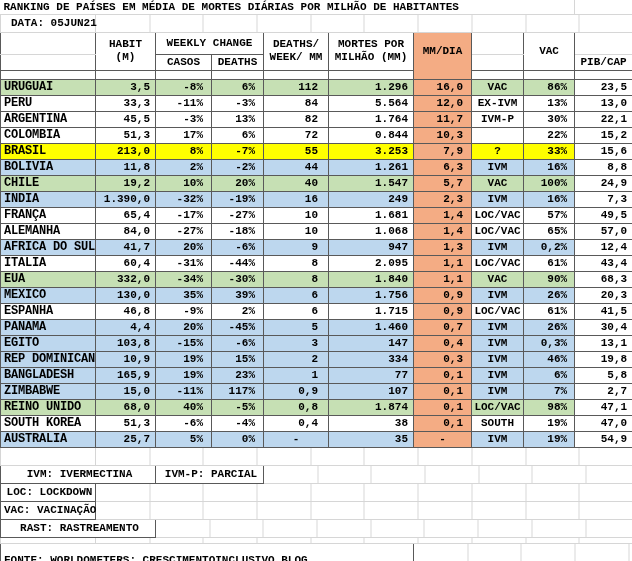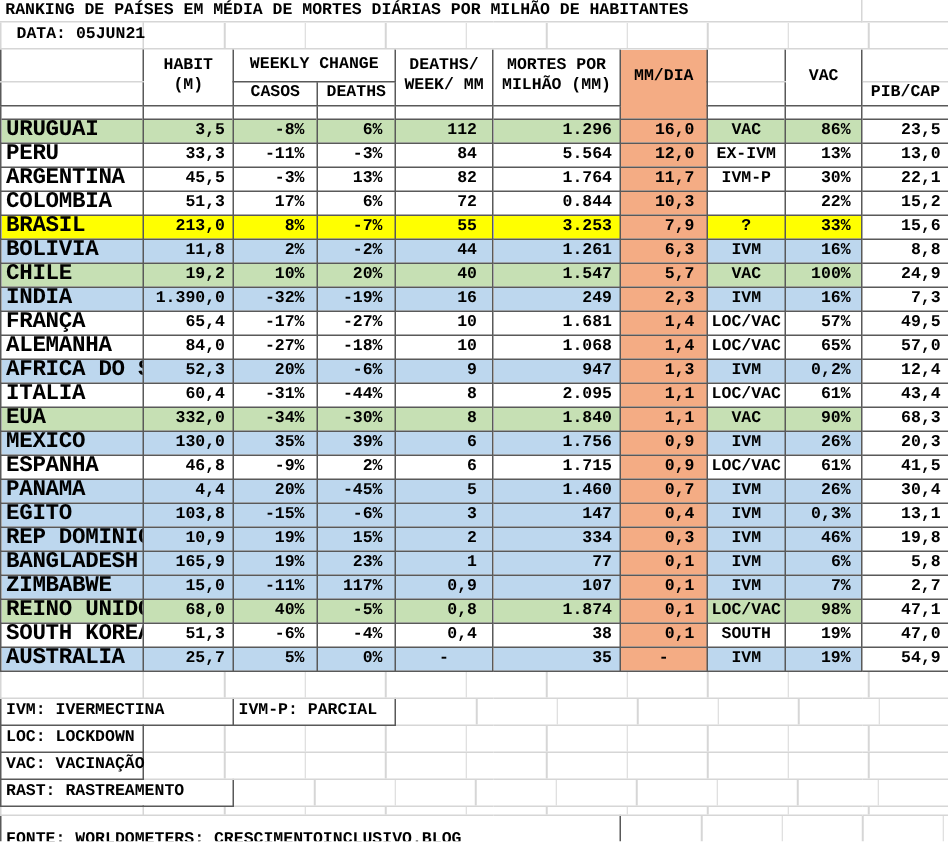--- a/index.html
+++ b/index.html
@@ -9,37 +9,37 @@
   html,body{margin:0;padding:0;background:#fff;}
   .sheet{
     width:632px;height:561px;overflow:hidden;background:#fff;
     font-family:"Liberation Sans",sans-serif;font-weight:700;font-size:11px;color:#000;
   }
   table{border-collapse:collapse;table-layout:fixed;width:632px;font-family:Liberation Mono, monospace;}
   td{padding:0;vertical-align:middle;white-space:nowrap;overflow:hidden;line-height:12px;}
 
   tr.r-title{height:14px;} tr.r-date{height:18px;} tr.r-h1{height:22px;} tr.r-h2{height:16px;}
   tr.r-gap{height:9px;} tr.data-row{height:16px;} tr.r-empty18{height:18px;}
-  tr.r-leg{height:18px;} tr.r-empty6{height:6px;} tr.r-fonte{height:34px;margin-top:30px;}
+  tr.r-leg{height:18px;text-align:center;} tr.r-empty6{height:6px;} tr.r-fonte{height:34px;margin-top:30px;}
 
   .title-cell{border:none;border-right:1px solid var(--grid);border-bottom:1px solid var(--grid);
     padding-left:3px;overflow:visible;}
   .lt{border:1px solid var(--grid);}
   .noT{border-top:none!important;} .noL{border-left:none!important;}
   .date-cell{border:1px solid var(--grid);border-top:none;padding-left:10px;overflow:visible;}
   .grid-fill{border:1px solid var(--grid);
     background:repeating-linear-gradient(90deg,transparent 0,transparent 52.7px,var(--grid) 52.7px,var(--grid) 53.7px);}
 
   .hdr{border:1px solid var(--dark);text-align:center;}
   .hdr.two div{line-height:13px;}
   .mmdia{background:var(--orange);padding-bottom:10px;}
   .gapcell{border-left:1px solid var(--dark);border-right:1px solid var(--dark);border-top:none;border-bottom:none;}
 
   tr.data-row td{border:1px solid var(--dark);}
-  .country{text-align:left;padding-left:3px;font-size:15px;letter-spacing:-0.2px;}
+  .country{text-align:left;padding-left:3px;font-size:12px;letter-spacing:-0.2px;}
   .num{text-align:right;}
   .ctr{text-align:center;}
   .pr5{padding-right:5px;} .pr7{padding-right:7px;} .pr8{padding-right:8px;} .pr10{padding-right:10px;}
   .dash{text-align:center!important;padding-right:0!important;}
   tr.rc-green .tint{background:var(--green);}
   tr.rc-yellow .tint{background:var(--yellow);margin-top:24px;}
   tr.rc-blue .tint{background:var(--blue);}
   tr.rc-white .tint{background:var(--white);}
   .mmdia-val{background:var(--orange);margin-top:23px;}
 
@@ -226,21 +226,21 @@
     <td class="tint num pr8">-18%</td>
     <td class="tint num pr10">10</td>
     <td class="tint num pr5">1.068</td>
     <td class="mmdia-val num pr8">1,4</td>
     <td class="tint ctr">LOC/VAC</td>
     <td class="tint num pr7">65%</td>
     <td class="num pr5">57,0</td>
   </tr>
         <tr class="data-row rc-blue">
     <td class="tint country">AFRICA DO SUL</td>
-    <td class="tint num pr5">52,3</td>
+    <td class="tint num pr5">41,7</td>
     <td class="tint num pr8">20%</td>
     <td class="tint num pr8">-6%</td>
     <td class="tint num pr10">9</td>
     <td class="tint num pr5">947</td>
     <td class="mmdia-val num pr8">1,3</td>
     <td class="tint ctr">IVM</td>
     <td class="tint num pr7">0,2%</td>
     <td class="num pr5">12,4</td>
   </tr>
         <tr class="data-row rc-white">

